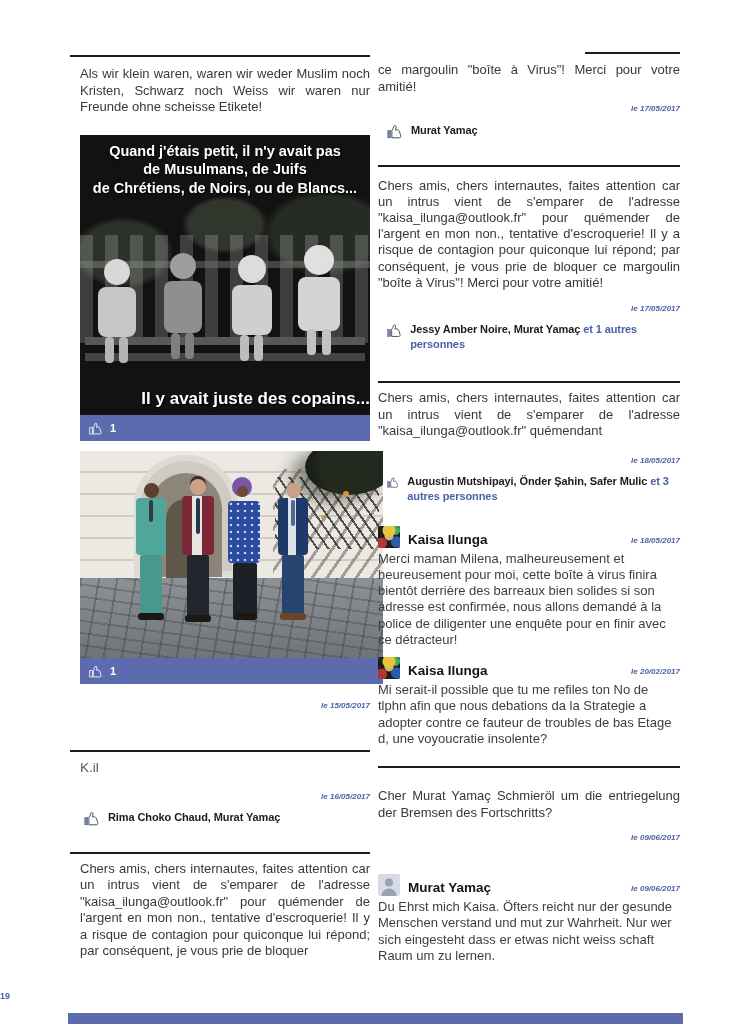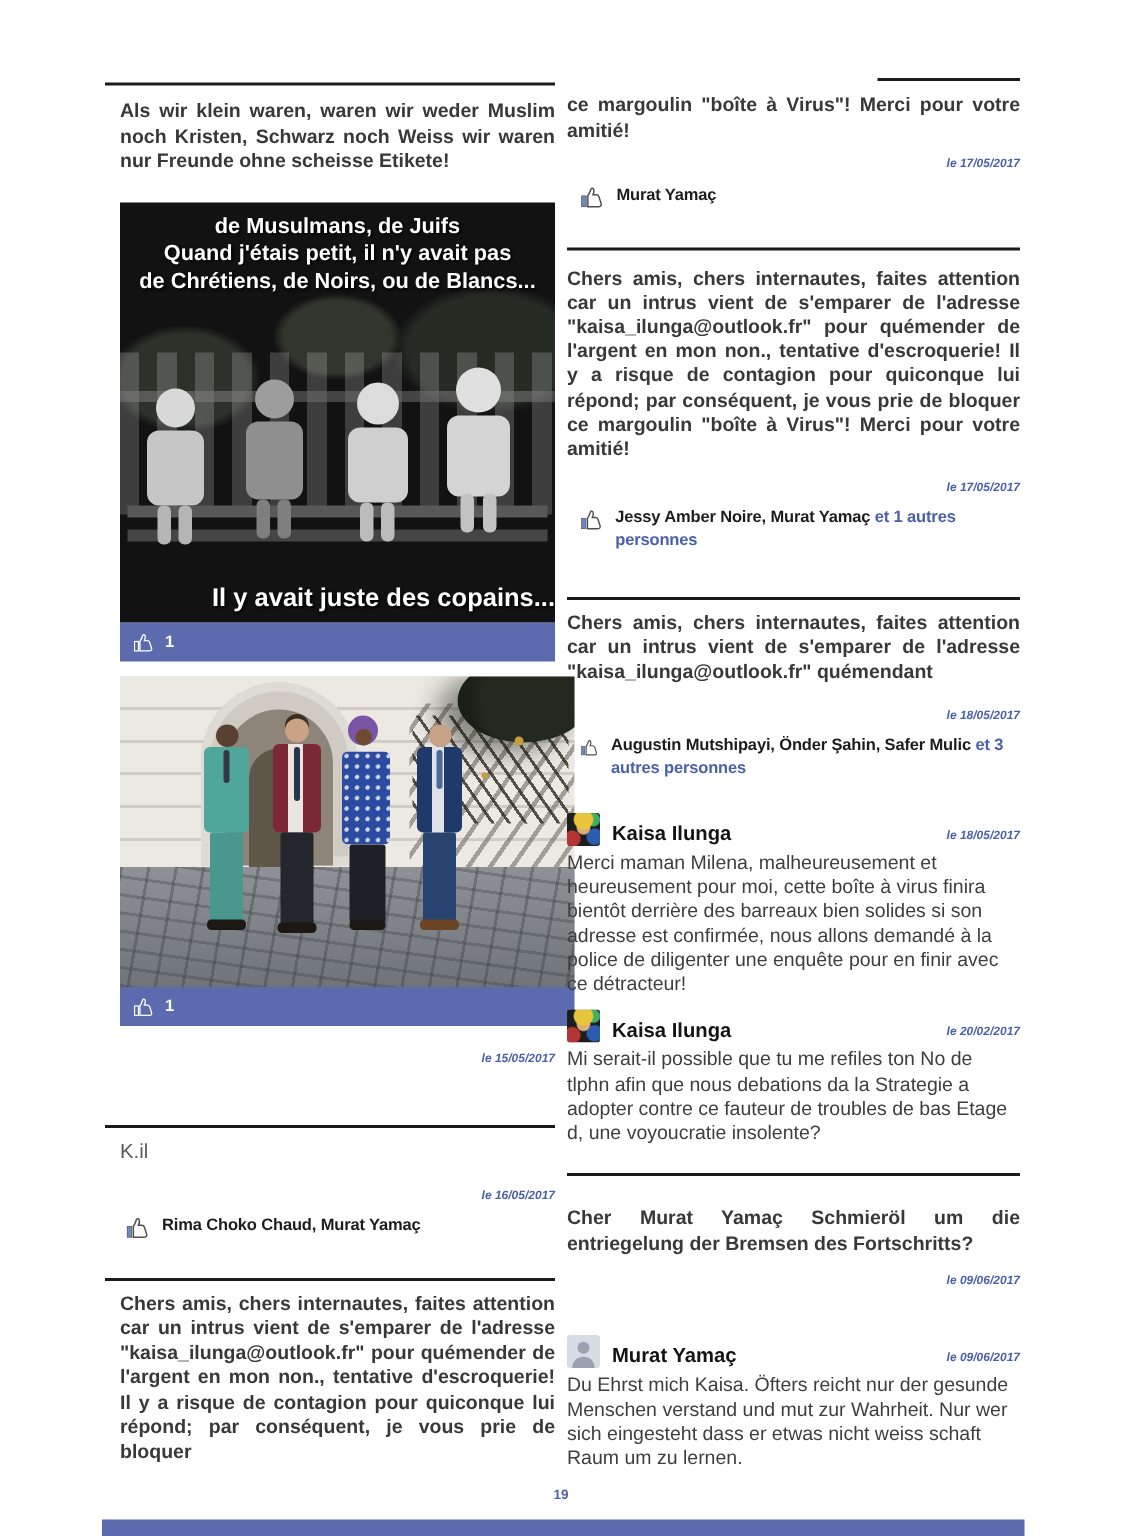--- a/index.html
+++ b/index.html
@@ -2,41 +2,41 @@
 <html><head>
 <meta charset="utf-8">
 <style>
   html,body{margin:0;padding:0;background:#fff;}
   .page{position:relative;width:748px;height:1024px;background:#ffffff;overflow:hidden;
         font-family:"Liberation Sans",sans-serif;}
   .col{position:absolute;}
   .col-left{left:70px;top:55px;width:300px;}
   .col-right{left:378px;top:50px;width:302px;}
   .rule{height:0;border:0;border-top:2px solid #1b1b1b;margin:0;}
-  .para{font-size:13px;line-height:1.27;color:#383838;text-align:justify;margin:0;font-weight:bold;}
+  .para{font-size:13px;line-height:1.27;color:#383838;text-align:justify;margin:0;}
   .gray-note{font-size:13.5px;color:#5a5a5a;margin:0;}
   .date{font-size:8px;font-weight:bold;font-style:italic;color:#4a61a8;text-align:right;}
   .like-row{display:flex;gap:8px;align-items:flex-start;}
   .likers{font-size:11px;font-weight:bold;color:#1c1c1c;line-height:1.35;letter-spacing:-0.1px;}
   .likers .more{color:#4a61a8;font-weight:600;margin-left:3px;}
   .likebar{height:26px;background:#5b6bae;display:flex;align-items:center;gap:7px;
            padding-left:9px;color:#fff;font-size:11px;font-weight:bold;box-sizing:border-box;}
   .comment-head{display:flex;align-items:flex-end;gap:8px;}
   .avatar{width:22px;height:22px;flex:0 0 auto;border-radius:2px;}
   .avatar-kaisa{background:
       radial-gradient(circle at 50% 20%, #e8c53a 0 6px, transparent 7px),
       radial-gradient(circle at 50% 45%, #d9b07a 0 4px, transparent 5px),
       radial-gradient(circle at 16% 78%, #b23434 0 5px, transparent 6px),
       radial-gradient(circle at 84% 72%, #2a5db0 0 5px, transparent 6px),
       radial-gradient(circle at 80% 20%, #3fae62 0 4px, transparent 5px),
       #1d1d1d;}
   .c-name{font-size:13.5px;font-weight:bold;color:#141414;flex:1;padding-bottom:1px;}
   .c-date{font-size:8px;font-weight:bold;font-style:italic;color:#4a61a8;padding-bottom:3px;}
   .c-body{font-size:13px;line-height:1.25;color:#3e3e3e;margin:3px 0 0 0;}
-  .page-num{position:absolute;left:0;right:0;top:991px;text-align:center;
+  .page-num{position:absolute;left:0;right:0;top:991px;
             font-size:9px;font-weight:bold;color:#4a61a8;}
   .bottom-bar{position:absolute;left:68px;top:1013px;width:615px;height:11px;background:#5b6bae;}
   .rule-partial{position:absolute;left:585px;top:52px;width:95px;height:2px;background:#1b1b1b;}
 
   
   .meme{position:relative;width:290px;height:280px;overflow:hidden;color:#fff;
     background:
       radial-gradient(70px 50px at 15% 42%, #2c3129 0 60%, transparent 72%),
       radial-gradient(90px 60px at 85% 35%, #262b24 0 60%, transparent 72%),
       radial-gradient(60px 40px at 50% 32%, #31362d 0 60%, transparent 72%),
@@ -93,22 +93,22 @@
 
   <div class="rule-partial"></div>
 
   <div class="col col-left">
     <div class="rule"></div>
 
     <p class="para" style="margin:9px 0 0 10px;width:290px;">Als wir klein waren, waren wir weder Muslim noch Kristen, Schwarz noch Weiss wir waren nur Freunde ohne scheisse Etikete!</p>
 
     <div class="meme" style="margin:19px 0 0 10px;">
       <div class="meme-top">
+        <div>Quand j'étais petit, il n'y avait pas</div>
         <div>de Musulmans, de Juifs</div>
-        <div>Quand j'étais petit, il n'y avait pas</div>
         <div>de Chrétiens, de Noirs, ou de Blancs...</div>
       </div>
       <div class="fence"></div>
       <div class="bench-slat" style="top:202px;"></div>
       <div class="bench-slat s2" style="top:218px;"></div>
       <div class="kid" style="left:18px;top:124px;">
         <div class="head" style="left:6px;top:0;width:26px;height:26px;background:#d8d8d8;"></div>
         <div class="body" style="left:0;top:28px;width:38px;height:50px;background:#c6c6c6;"></div>
         <div class="leg" style="left:7px;top:78px;background:#b5b5b5;"></div>
         <div class="leg" style="left:21px;top:78px;background:#b5b5b5;"></div>

